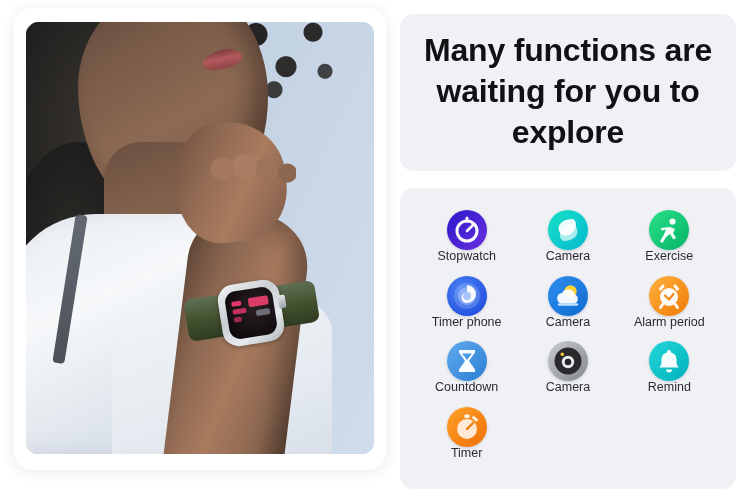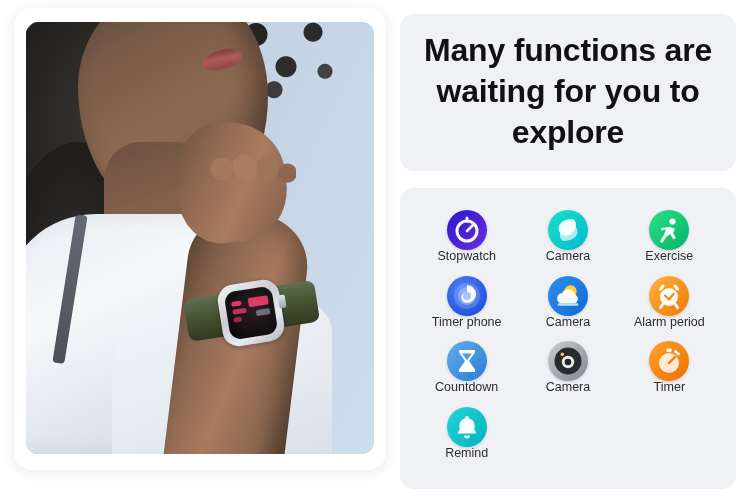--- a/index.html
+++ b/index.html
@@ -420,46 +420,46 @@
         <circle cx="20" cy="21" r="3.3" fill="#242426"></circle>
         <circle cx="14.3" cy="13.3" r="1.7" fill="#ffd23c"></circle>
       </svg>
           </div>
           <div class="tile-label">Camera</div>
         </div>
         <div class="tile">
           <div class="ico">
             <svg width="40" height="40" viewBox="0 0 40 40">
         <defs>
+                <linearGradient id="g-rm" x1="0" y1="0" x2="1" y2="1">
+          <stop offset="0" stop-color="#23d6d8"></stop>
+                  <stop offset="1" stop-color="#02b2bc"></stop>
+                </linearGradient>
+              </defs>
+        <circle cx="20" cy="20" r="20" fill="url(#g-rm)"></circle>
+        <path d="M20 9 a2 2 0 0 1 2 2 v.6 a7.6 7.6 0 0 1 5.6 7.3 v4.4 l2 3.2 h-19.2 l2 -3.2 v-4.4 a7.6 7.6 0 0 1 5.6 -7.3 v-.6 a2 2 0 0 1 2 -2 Z" fill="rgba(255,255,255,.97)"></path>
+        <path d="M17 28.6 a3 3 0 0 0 6 0 Z" fill="rgba(255,255,255,.97)"></path>
+      </svg>
+          </div>
+          <div class="tile-label">Remind</div>
+        </div>
+        <div class="tile">
+          <div class="ico">
+            <svg width="40" height="40" viewBox="0 0 40 40">
+        <defs>
                 <linearGradient id="g-tm" x1="0" y1="0" x2="1" y2="1">
           <stop offset="0" stop-color="#ffa12b"></stop>
                   <stop offset="1" stop-color="#ee6f04"></stop>
                 </linearGradient>
               </defs>
         <circle cx="20" cy="20" r="20" fill="url(#g-tm)"></circle>
         <rect x="17.4" y="7.5" width="5.2" height="3.6" rx="1.3" fill="rgba(255,255,255,.95)"></rect>
         <path d="M26.5 10.5 l3 2.6" stroke="rgba(255,255,255,.95)" stroke-width="2.6" stroke-linecap="round"></path>
         <circle cx="20" cy="22" r="10" fill="rgba(255,255,255,.82)"></circle>
         <path d="M20 22 L26 16" stroke="#ef7a08" stroke-width="2.4" stroke-linecap="round"></path>
       </svg>
           </div>
           <div class="tile-label">Timer</div>
         </div>
-        <div class="tile">
-          <div class="ico">
-            <svg width="40" height="40" viewBox="0 0 40 40">
-        <defs>
-                <linearGradient id="g-rm" x1="0" y1="0" x2="1" y2="1">
-          <stop offset="0" stop-color="#23d6d8"></stop>
-                  <stop offset="1" stop-color="#02b2bc"></stop>
-                </linearGradient>
-              </defs>
-        <circle cx="20" cy="20" r="20" fill="url(#g-rm)"></circle>
-        <path d="M20 9 a2 2 0 0 1 2 2 v.6 a7.6 7.6 0 0 1 5.6 7.3 v4.4 l2 3.2 h-19.2 l2 -3.2 v-4.4 a7.6 7.6 0 0 1 5.6 -7.3 v-.6 a2 2 0 0 1 2 -2 Z" fill="rgba(255,255,255,.97)"></path>
-        <path d="M17 28.6 a3 3 0 0 0 6 0 Z" fill="rgba(255,255,255,.97)"></path>
-      </svg>
-          </div>
-          <div class="tile-label">Remind</div>
-        </div>
       </div>
 
   </div>
 </div>
 
 </body></html>

